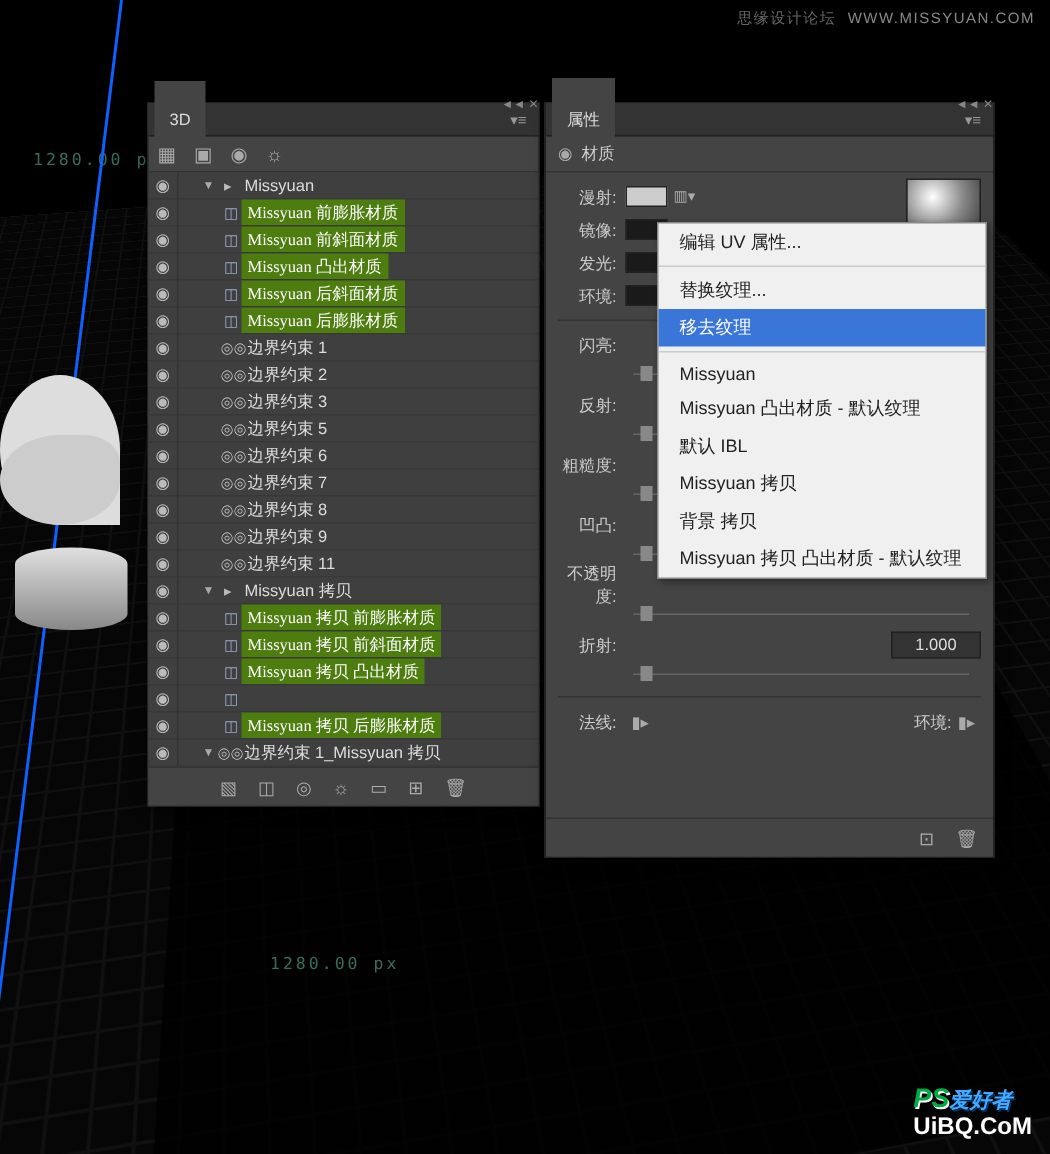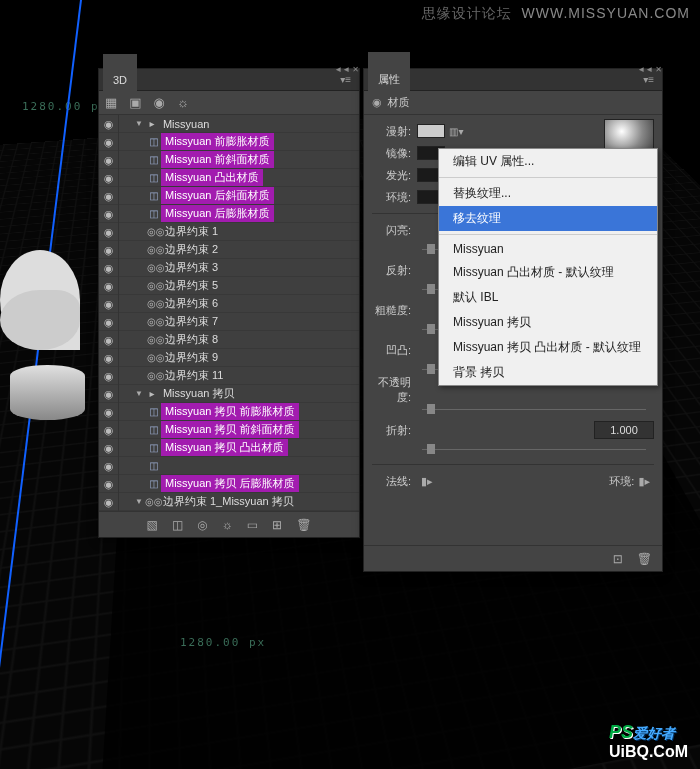--- a/index.html
+++ b/index.html
@@ -10,21 +10,21 @@
   #0a0a0a; transform: perspective(800px) rotateX(45deg) rotateZ(-10deg) scale(1.8); transform-origin: center 60%; opacity: 0.6; }
 .bg-dark { position: absolute; top: 0; left: 130px; right: 80px; height: 100%; background: #000; transform: perspective(800px) rotateX(45deg) rotateZ(-10deg); opacity: 0.8; }
 .blue-line { position: absolute; top: 0; left: 80px; width: 2px; height: 110%; background: #1060ff; transform: rotate(7deg); transform-origin: top; z-index: 1; }
 .axis-text { position: absolute; color: #3a6d58; font-size: 11px; font-family: monospace; letter-spacing: 2px; }
 .axis-text.t1 { top: 100px; left: 22px; }
 .axis-text.t2 { bottom: 120px; left: 180px; }
 .s-shape { position: absolute; left: 0; top: 250px; width: 95px; height: 170px; z-index: 1; }
 .s-letter { width: 80px; height: 100px; background: #ddd; border-radius: 50% 50% 0 50%; position: relative; }
 .s-letter::before { content: ''; position: absolute; top: 40px; left: 0; width: 80px; height: 60px; background: #ccc; border-radius: 50% 30% 50% 50%; }
 .cylinder { position: absolute; bottom: 0; left: 10px; width: 75px; height: 55px; background: linear-gradient(180deg, #e0e0e0, #888); border-radius: 50% / 20%; }
-.watermark-top { position: absolute; top: 5px; right: 10px; color: #888; font-size: 14px; letter-spacing: 1px; z-index: 50; }
+.watermark-top { position: absolute; top: 5px; right: 10px; color: #888; font-size: 10px; letter-spacing: 1px; z-index: 50; }
 .watermark-top .cn { color: #666; }
 .watermark-bottom { position: absolute; bottom: 8px; right: 12px; z-index: 50; font-style: italic; font-weight: bold; font-size: 18px; }
 .watermark-bottom .ps { color: #0a4; text-shadow: 1px 1px 0 #fff; }
 .watermark-bottom .txt { color: #4af; text-shadow: 1px 1px 0 #036; font-size: 14px; }
 .watermark-bottom .url { color: #fff; font-size: 16px; font-style: normal; display: block; text-align: right; }
 
 .panel { position: absolute; background: #444; border: 1px solid #222; box-shadow: 0 3px 8px rgba(0,0,0,0.5); z-index: 10; font-size: 11px; color: #ccc; }
 .panel-3d { top: 68px; left: 98px; width: 262px; }
 .panel-props { top: 68px; left: 363px; width: 300px; }
 .panel-tabs { display: flex; align-items: center; background: #333; height: 22px; border-bottom: 1px solid #222; padding: 0 4px; }
@@ -35,21 +35,21 @@
 .filter-bar { display: flex; align-items: center; height: 24px; border-bottom: 1px solid #333; padding: 0 6px; gap: 12px; }
 .filter-bar .ico { color: #aaa; cursor: pointer; font-size: 13px; }
 
 .layer-list { max-height: 430px; overflow: hidden; background: #3f3f3f; }
 .layer-row { display: flex; align-items: center; height: 18px; border-bottom: 1px solid #383838; }
 .eye { width: 20px; text-align: center; color: #bbb; font-size: 11px; cursor: pointer; border-right: 1px solid #333; line-height: 18px; }
 .indent { display: inline-block; }
 .arrow { color: #aaa; font-size: 8px; padding: 0 2px; cursor: pointer; }
 .row-icon { display: inline-block; width: 14px; text-align: center; color: #bbb; font-size: 10px; }
 .row-label { padding-left: 4px; color: #ddd; white-space: nowrap; }
-.layer-row.material .row-label { background: #a21caf; color: #fff; padding: 1px 4px; }
+.layer-row.material .row-label { background: #4d7c0f; color: #fff; padding: 1px 4px; font-family: Liberation Serif, serif; }
 .layer-row.material .row-icon { color: #9ac; }
 .constraint .row-icon::before { content: '◎'; }
 
 .panel-footer { display: flex; align-items: center; justify-content: center; gap: 14px; height: 26px; border-top: 1px solid #333; background: #444; }
 .panel-footer .fico { color: #aaa; font-size: 12px; cursor: pointer; }
 
 .props-head { display: flex; align-items: center; gap: 6px; padding: 4px 8px; border-bottom: 1px solid #333; }
 .props-head .pico { color: #aaa; }
 .props-body { padding: 6px 8px; position: relative; min-height: 430px; }
 .prop-row { display: flex; align-items: center; height: 20px; margin-bottom: 2px; }
@@ -394,15 +394,15 @@
 <div class="context-menu" id="ctx">
     <div class="mi">编辑 UV 属性...</div>
     <hr>
     <div class="mi">替换纹理...</div>
     <div class="mi sel">移去纹理</div>
     <hr>
     <div class="mi">Missyuan</div>
     <div class="mi">Missyuan 凸出材质 - 默认纹理</div>
     <div class="mi">默认 IBL</div>
     <div class="mi">Missyuan 拷贝</div>
+    <div class="mi">背景 拷贝</div>
     <div class="mi">Missyuan 拷贝 凸出材质 - 默认纹理</div>
-    <div class="mi">背景 拷贝</div>
   </div>
 
 </body></html>

